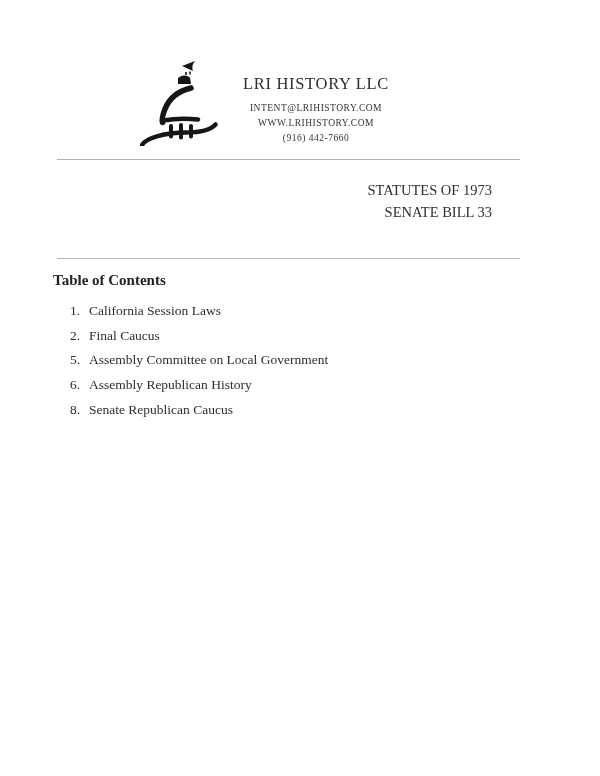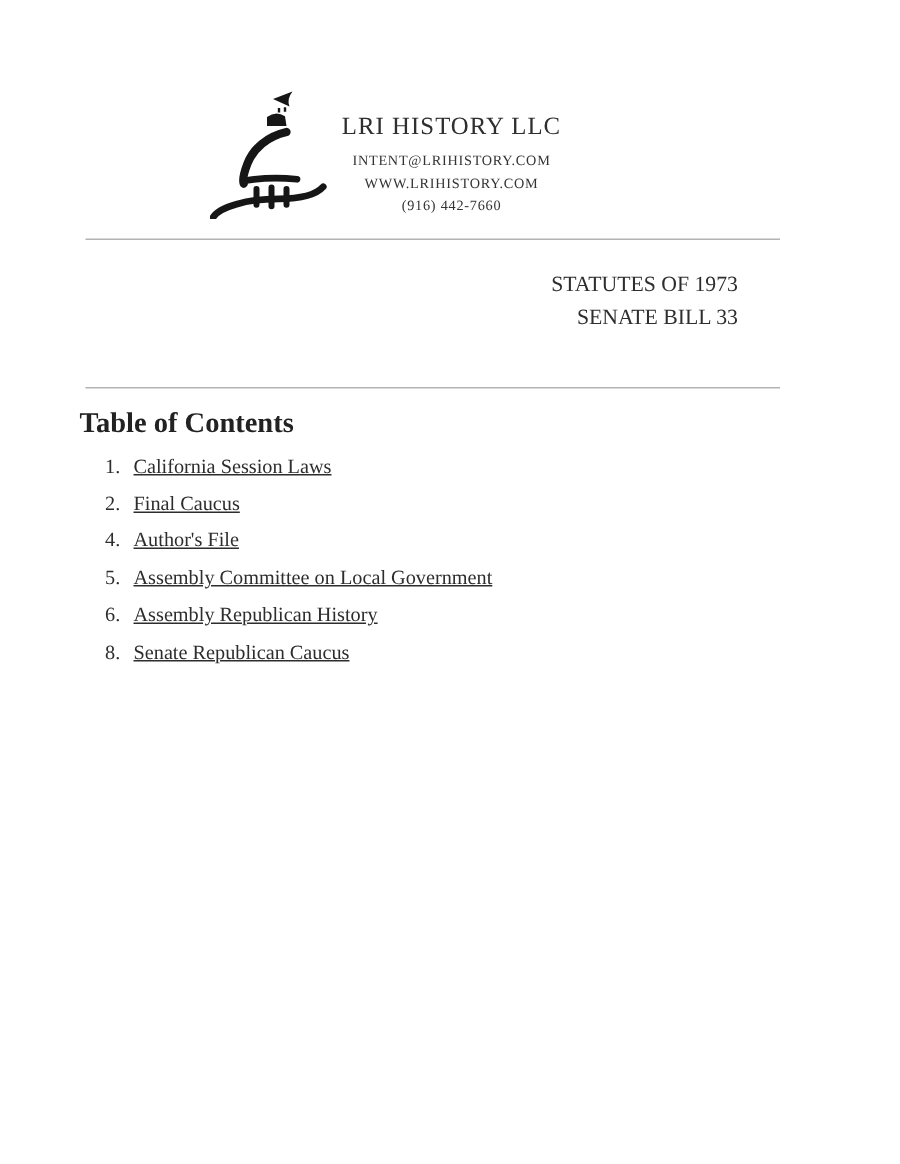--- a/index.html
+++ b/index.html
@@ -22,21 +22,21 @@
     position: absolute;
     left: 140px;
     top: 58px;
     width: 80px;
     height: 88px;
   }
   .logo svg { width: 100%; height: 100%; }
 
   .header-text {
     position: absolute;
-    left: 151px;
+    left: 166px;
     top: 74px;
     width: 300px;
     text-align: center;
   }
   .company-name {
     font-size: 16.5px;
     letter-spacing: 0.7px;
     color: #2f2f2f;
     white-space: nowrap;
   }
@@ -74,34 +74,33 @@
     color: #2e2e2e;
   }
   .ref-line { white-space: pre; }
 
   
   .toc-heading {
     position: absolute;
     left: 53px;
     top: 272px;
     margin: 0;
-    font-size: 19px;
+    font-size: 15px;
     font-weight: bold;
     color: #222222;
   }
   .toc-list {
     position: absolute;
     left: 70px;
     top: 299px;
     margin: 0;
     padding: 0;
     list-style: none;
     font-size: 13.5px;
     color: #2d2d2d;
-    text-decoration: underline;
   }
   .toc-item { line-height: 24.7px; white-space: nowrap; }
   .toc-num {
     display: inline-block;
     width: 19px;
   }
 </style>
 </head>
 <body>
 
@@ -148,23 +147,20 @@
   <h1 class="toc-heading">Table of Contents</h1>
 
   <ol class="toc-list">
     <li class="toc-item">
       <span class="toc-num">1.</span><span>California Session Laws</span>
     </li>
     <li class="toc-item">
       <span class="toc-num">2.</span><span>Final Caucus</span>
     </li>
     <li class="toc-item">
-      <span class="toc-num">4.</span><span>Author's File</span>
-    </li>
-    <li class="toc-item">
       <span class="toc-num">5.</span><span>Assembly Committee on Local Government</span>
     </li>
     <li class="toc-item">
       <span class="toc-num">6.</span><span>Assembly Republican History</span>
     </li>
     <li class="toc-item">
       <span class="toc-num">8.</span><span>Senate Republican Caucus</span>
     </li>
   </ol>
 

